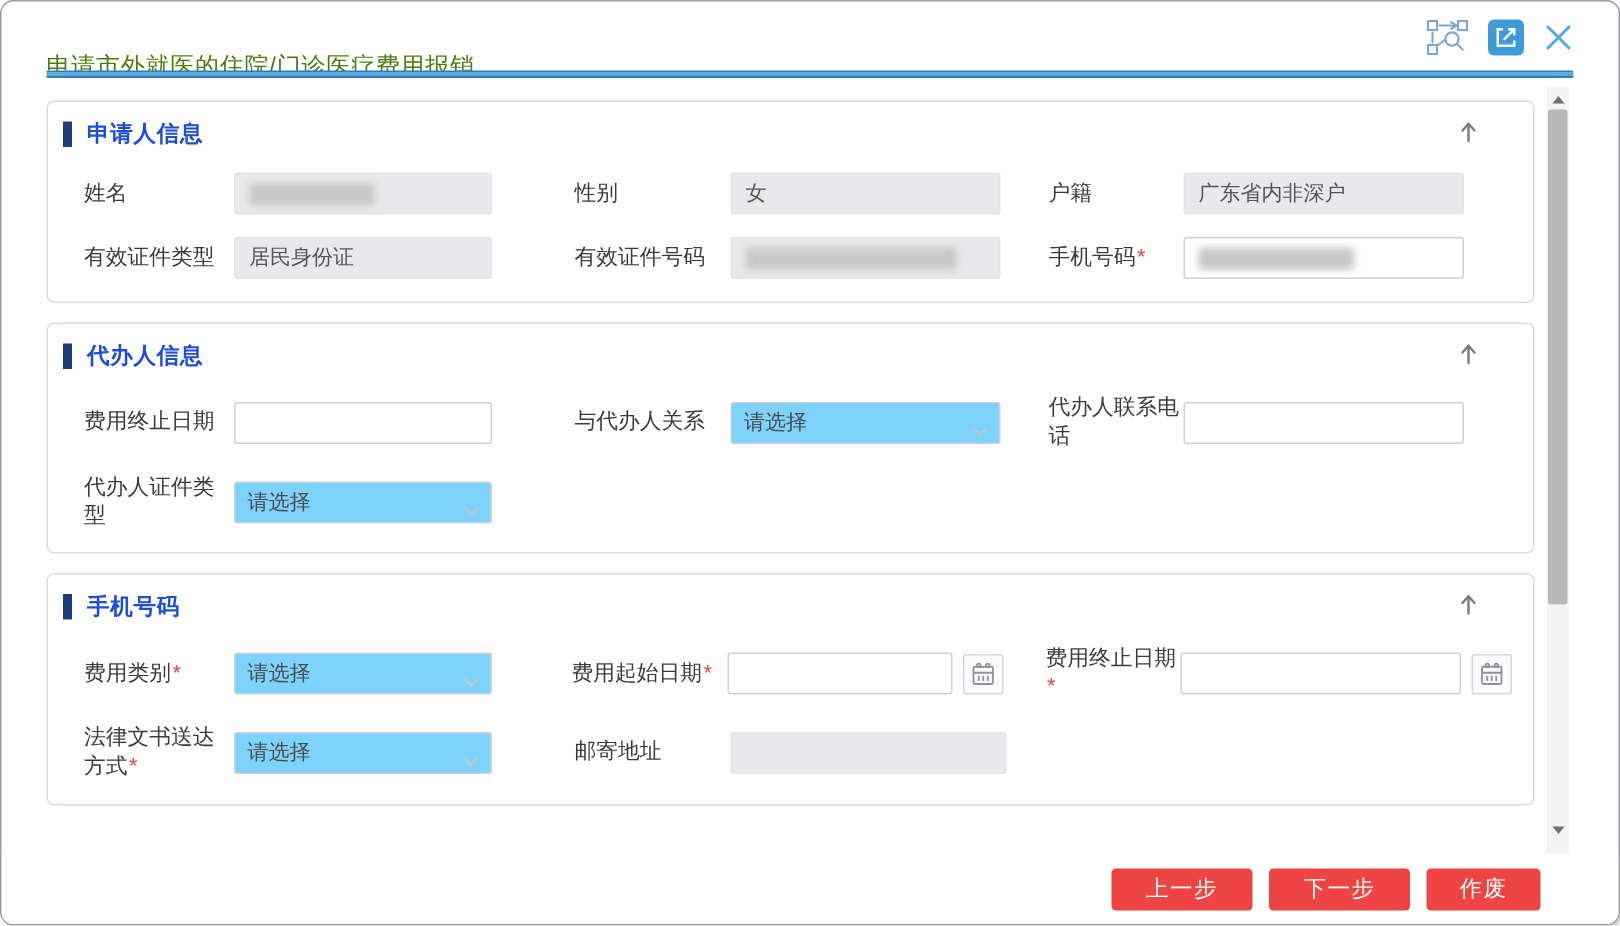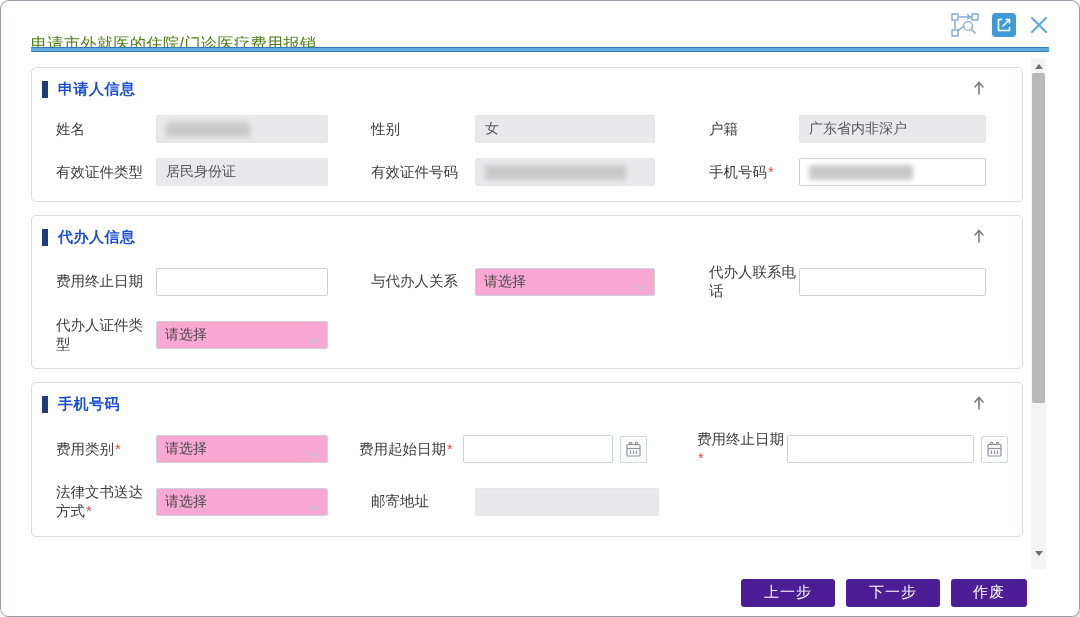--- a/index.html
+++ b/index.html
@@ -49,22 +49,22 @@
   .sec-bar { width: 6px; height: 17px; background: #1e3c78; margin-right: 10px; }
   .sec-title { font-size: 15px; font-weight: bold; color: #1d4ed8; letter-spacing: .5px; }
   .sec-up {
     position: absolute; right: 34px; top: 11px;
     width: 18px; height: 18px; cursor: pointer;
     display: flex; align-items: center; justify-content: center;
   }
   .row { display: flex; align-items: center; margin-top: 15px; padding-left: 14px; }
   .fg  { display: flex; align-items: center; }
   .fg1 { width: 287px; }
-  .fg2 { width: 288px; margin-left: 28px; }
-  .fg3 { margin-left: 50px; }
+  .fg2 { width: 288px; margin-left: 40px; }
+  .fg3 { margin-left: 28px; }
   .lbl { font-size: 14.5px; color: #3b3b3b; line-height: 1.3; }
   .fg1 .lbl { width: 100px; flex: none; }
   .fg2 .lbl { width: 104px; flex: none; }
   .fg3 .lbl { width: 90px;  flex: none; }
   .req { color: #e64545; margin-left: 1px; }
   .txt-input {
     height: 28px; border: 1px solid #ccd0d7; border-radius: 2px;
     background: #fff; font-size: 14px; padding: 0 6px; color: #333; outline: none;
     font-family: inherit;
   }
@@ -74,21 +74,21 @@
   .dis-field {
     height: 28px; background: #e9e9eb; border: 1px solid #e4e5e9; border-radius: 2px;
     display: flex; align-items: center; padding: 0 9px; font-size: 14px; color: #555;
   }
   .fg1 .dis-field { width: 172px; }
   .fg2 .dis-field { width: 180px; }
   .fg3 .dis-field { width: 187px; }
   .dis-wide { width: 487px !important; }
   .redacted { height: 15px; border-radius: 2px; background: #c9c9c9; filter: blur(2.5px); }
   .sel {
-    position: relative; height: 28px; background: #f9a8d4;
+    position: relative; height: 28px; background: #7dd3fc;
     border: 1px solid #ccd0d7; border-radius: 2px;
     display: flex; align-items: center; padding: 0 26px 0 8px;
     font-size: 14px; color: #4a4a4a; cursor: pointer;
   }
   .fg1 .sel { width: 172px; }
   .fg2 .sel { width: 180px; }
   .sel .chev { position: absolute; right: 7px; top: 10px; }
   .white-input-box {
     height: 28px; border: 1px solid #ccd0d7; border-radius: 2px; background: #fff;
     display: flex; align-items: center; padding: 0 9px;
@@ -100,21 +100,21 @@
     display: flex; align-items: center; justify-content: center; cursor: pointer;
   }
   .note { margin-top: 13px; padding-left: 14px; font-size: 14.5px; color: #e60012; }
   
   .footer {
     position: absolute; left: 0; right: 0; bottom: 0; height: 47px; background: #fff;
     display: flex; align-items: center; justify-content: flex-end;
     gap: 11px; padding-right: 52px;
   }
   .btn {
-    height: 28px; background: #4c1d95; color: #fff; border: none; border-radius: 3px;
+    height: 28px; background: #ef4444; color: #fff; border: none; border-radius: 3px;
     font-size: 15px; font-family: inherit; cursor: pointer; letter-spacing: 1px;
   }
   .btn-wide { width: 94px; } .btn-narrow { width: 76px; }
   
   .scrollbar {
     position: absolute; right: 33px; top: 57px; width: 15px; height: 512px;
     background: #f4f4f4;
   }
   .sb-up, .sb-down {
     position: absolute; left: 0; right: 0; height: 13px;

